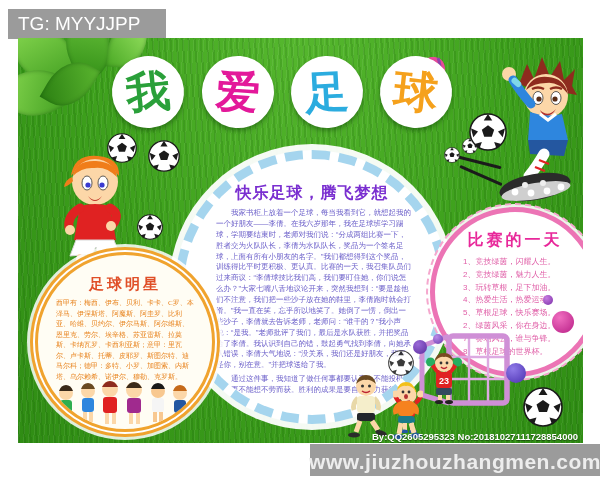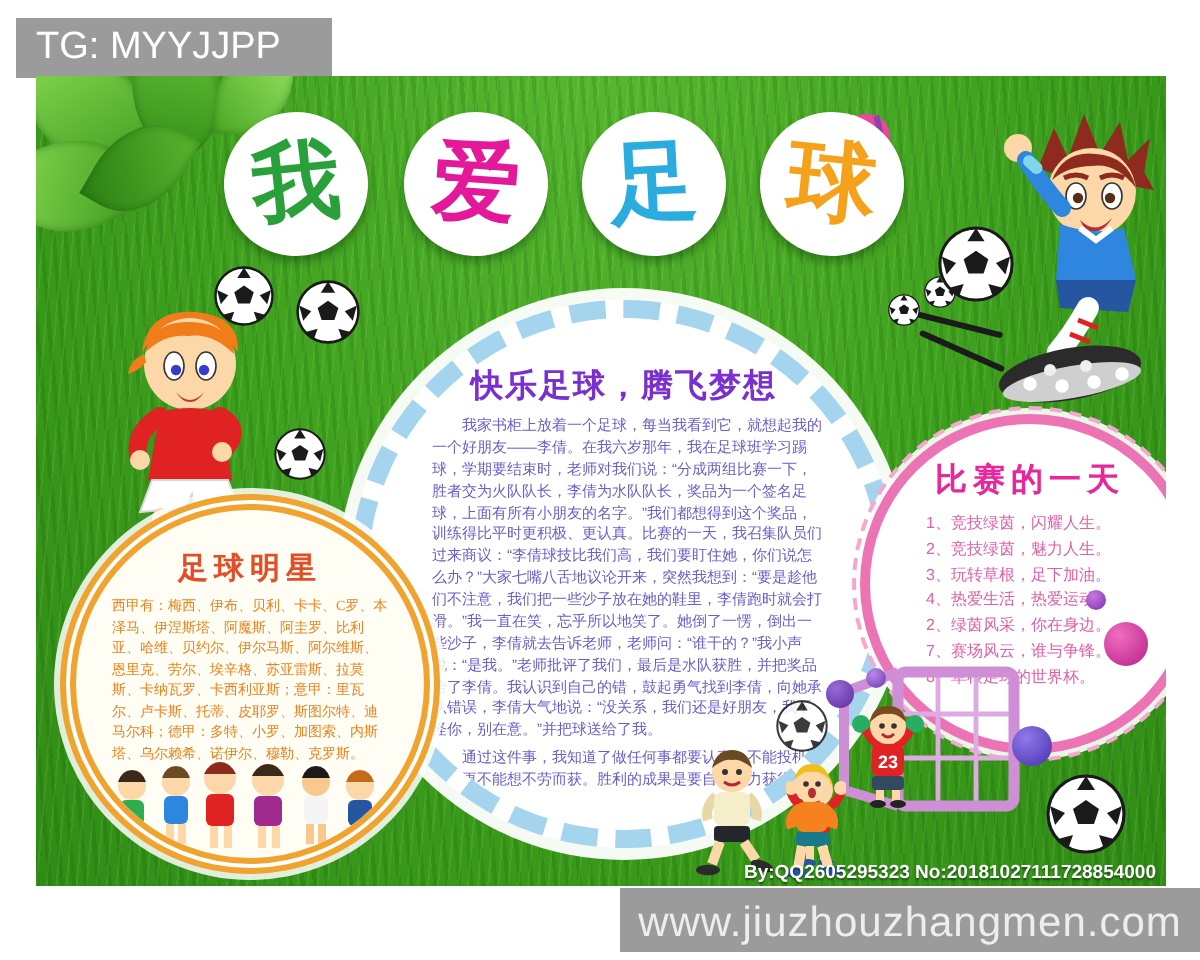--- a/index.html
+++ b/index.html
@@ -3,21 +3,21 @@
 <meta charset="utf-8">
 <style>
   html,body{margin:0;padding:0;}
   body{width:600px;height:480px;font-family:"Liberation Sans",sans-serif;background:#fff;}
   .page{position:relative;width:600px;height:476px;background:#fff;overflow:hidden;}
 
   
   .tg-box{position:absolute;left:8px;top:9px;width:158px;height:30px;background:#9b9b9b;
     color:#fff;font-size:19px;line-height:30px;padding-left:10px;box-sizing:border-box;}
   .bottom-bar{position:absolute;left:310px;top:444px;width:290px;height:36px;background:#9b9b9b;
-    color:#ededed;font-size:21px;display:flex;align-items:center;justify-content:center;letter-spacing:.5px;}
+    color:#ededed;font-size:21px;display:flex;align-items:center;justify-content:center;letter-spacing:.5px;font-weight:bold;}
 
   
   .poster{position:absolute;left:18px;top:38px;width:565px;height:405px;overflow:hidden;
     background-color:#3da01c;
     background-image:
       repeating-linear-gradient(95deg, rgba(255,255,255,.07) 0 1px, rgba(0,0,0,0) 1px 5px),
       repeating-linear-gradient(85deg, rgba(10,70,0,.14) 0 2px, rgba(0,0,0,0) 2px 6px),
       radial-gradient(ellipse at 50% -10%, #58ba30 0%, #3da01c 55%, #2f8c14 100%);}
 
   
@@ -274,20 +274,21 @@
       </svg>
     </div>
 
     <div class="right-circle">
       <div class="right-title">比赛的一天</div>
       <div class="slogan-list">
         <div>1、竞技绿茵，闪耀人生。</div>
         <div>2、竞技绿茵，魅力人生。</div>
         <div>3、玩转草根，足下加油。</div>
         <div>4、热爱生活，热爱运动。</div>
+        <div>5、草根足球，快乐赛场。</div>
         <div>2、绿茵风采，你在身边。</div>
         <div>7、赛场风云，谁与争锋。</div>
         <div>8、草根足球的世界杯。</div>
       </div>
     </div>
 
     <svg class="abs ball ballG" viewBox="0 0 40 40">
         <use href="#ball-sym"></use>
       </svg>
     <svg class="abs goal" viewBox="0 0 94 78">

